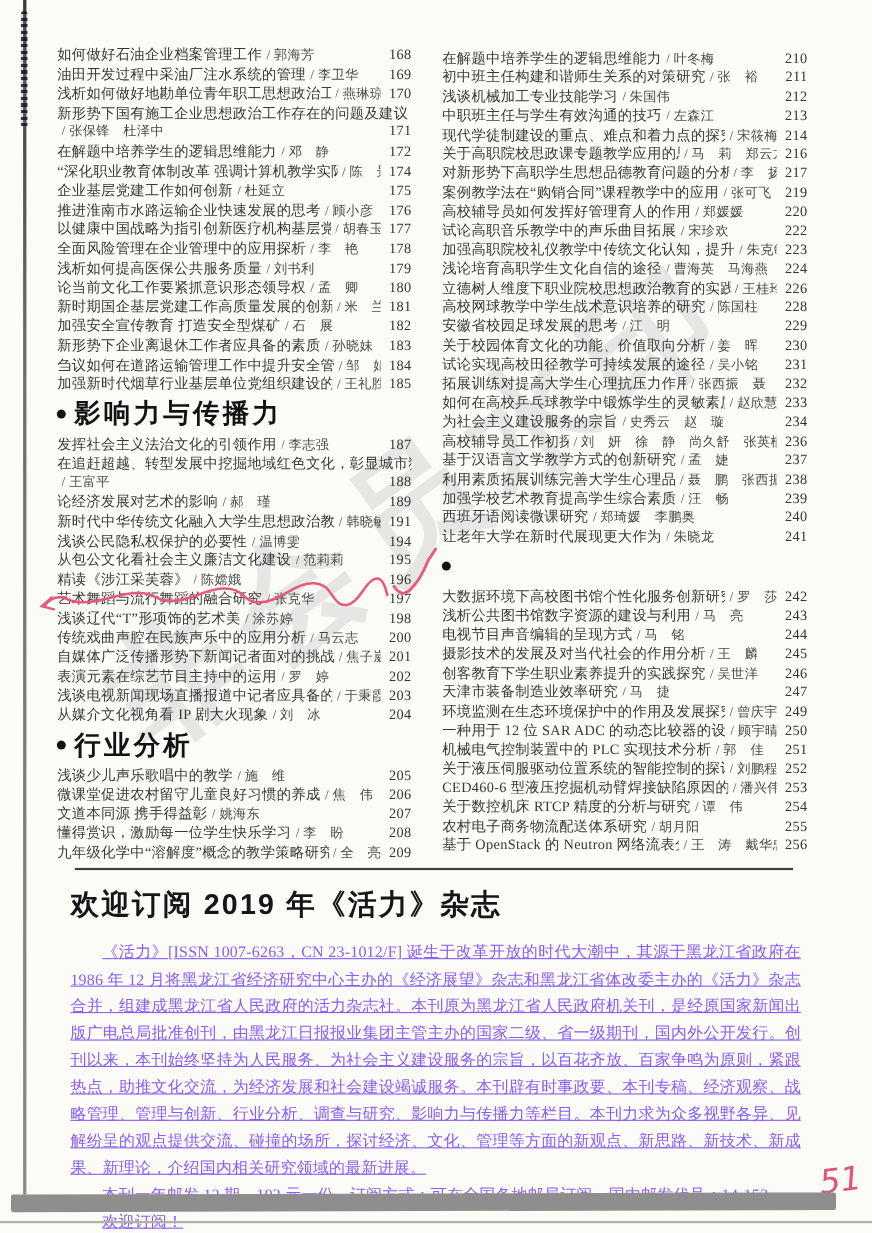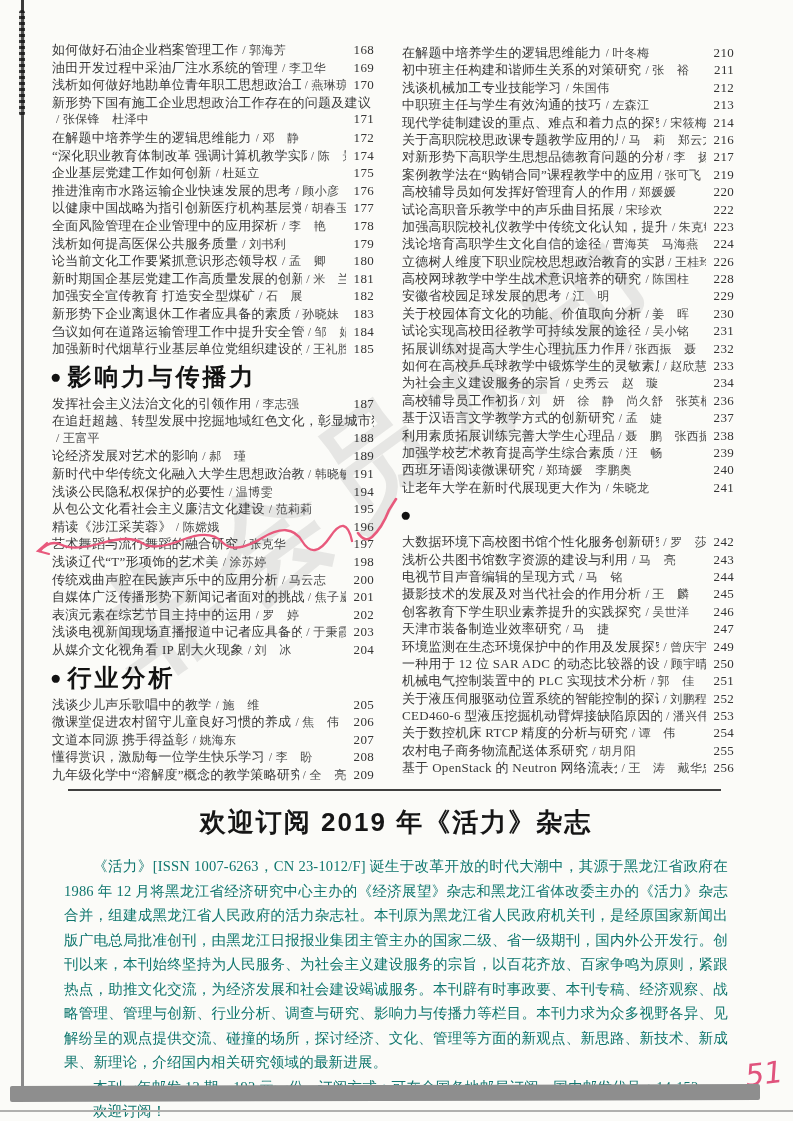--- a/index.html
+++ b/index.html
@@ -33,24 +33,24 @@
   .toc-page{margin-left:auto;padding-left:8px;font-size:13px;color:#333;}
   .toc-row.tail{justify-content:space-between;}
   .toc-row.tail .toc-page{margin-left:12px;}
   .sec-h{display:flex;align-items:center;font-family:"Liberation Sans","DejaVu Sans",sans-serif;
     font-weight:bold;color:#121212;font-size:24px;line-height:30px;
     letter-spacing:3px;margin:4px 0 3px -2px;}
   .sec-h .bullet{font-size:19px;margin-right:3px;}
   
   .divider{position:absolute;left:68px;top:789px;width:653px;height:2px;background:#3f3f3f;}
   .footer{position:absolute;left:64px;top:797px;width:664px;}
-  .footer h1{font-family:"Liberation Sans","DejaVu Sans",sans-serif;text-align:center;
+  .footer h1{font-family:"Liberation Sans","DejaVu Sans",sans-serif;
     font-size:26px;letter-spacing:2px;color:#161616;margin:8px 0 14px;font-weight:bold;}
   .footer p{font-size:14.5px;line-height:24.5px;text-align:justify;text-indent:2em;
-    color:#0f766e;margin:0;letter-spacing:.2px;}
+    color:#8b5cf6;margin:0;letter-spacing:.2px;text-decoration:underline;}
   .footer p.short{text-align:left;}
   
   .pen{position:absolute;left:0;top:0;pointer-events:none;}
   .hand-num{position:absolute;left:745px;top:1056px;font-size:30px;color:#e0537d;
     font-family:"DejaVu Sans",sans-serif;font-style:italic;transform:rotate(-7deg);}
 </style>
 </head>
 <body>
 
 <div class="page">

